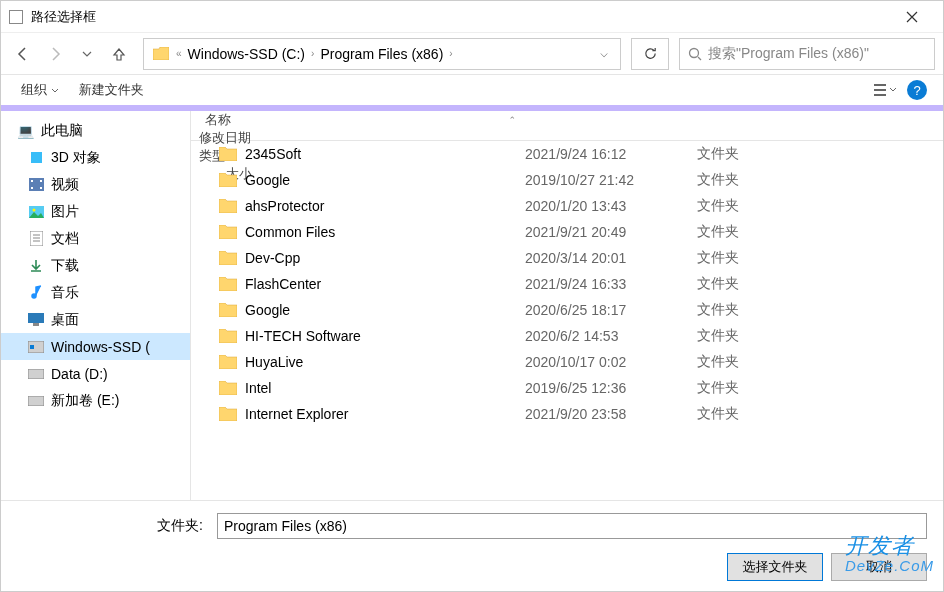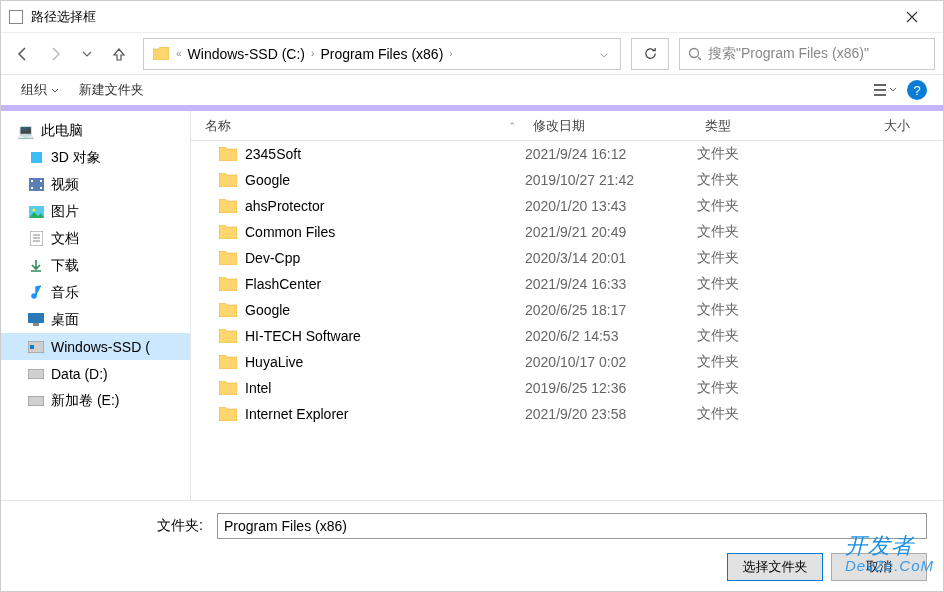--- a/index.html
+++ b/index.html
@@ -26,21 +26,21 @@
 .tb-icon { width: 28px; height: 24px; display: flex; align-items: center; justify-content: center; }
 .help-icon { width: 20px; height: 20px; border-radius: 50%; background: #0a7cd5; color: #fff; display: flex; align-items: center; justify-content: center; font-size: 13px; }
 .main { flex: 1; display: flex; overflow: hidden; }
 .sidebar { width: 190px; border-right: 1px solid #e5e5e5; overflow-y: hidden; padding-top: 6px; position: relative; }
 .sidebar::-webkit-scrollbar { width: 16px; }
 .tree-item { height: 27px; display: flex; align-items: center; padding-left: 26px; font-size: 14px; cursor: pointer; gap: 6px; }
 .tree-item.root { padding-left: 16px; }
 .tree-item.selected { background: #cce8ff; }
 .tree-icon { width: 18px; height: 16px; display: inline-flex; align-items: center; justify-content: center; }
 .filelist { flex: 1; display: flex; flex-direction: column; overflow: hidden; }
-.columns { height: 30px; display: flex; align-items: flex-end; border-bottom: 1px solid #e5e5e5; font-size: 13px; color: #444; }
+.columns { height: 30px; display: flex; align-items: flex-start; border-bottom: 1px solid #e5e5e5; font-size: 13px; color: #444; flex-direction: column; }
 .col { padding: 0 8px; display: flex; align-items: center; height: 100%; border-right: 1px solid transparent; }
 .col-name { width: 334px; padding-left: 14px; }
 .col-date { width: 172px; }
 .col-type { width: 152px; }
 .col-size { width: 70px; text-align: right; justify-content: flex-end; }
 .col .sort { margin-left: auto; font-size: 9px; color: #888; }
 .rows { flex: 1; overflow-y: auto; overflow-x: auto; position: relative; }
 .rows::-webkit-scrollbar { width: 17px; height: 17px; background: #f0f0f0; }
 .rows::-webkit-scrollbar-thumb { background: #c1c1c1; }
 .rows::-webkit-scrollbar-button { background: #f0f0f0; height: 17px; width: 17px; border: 1px solid #ddd; }

